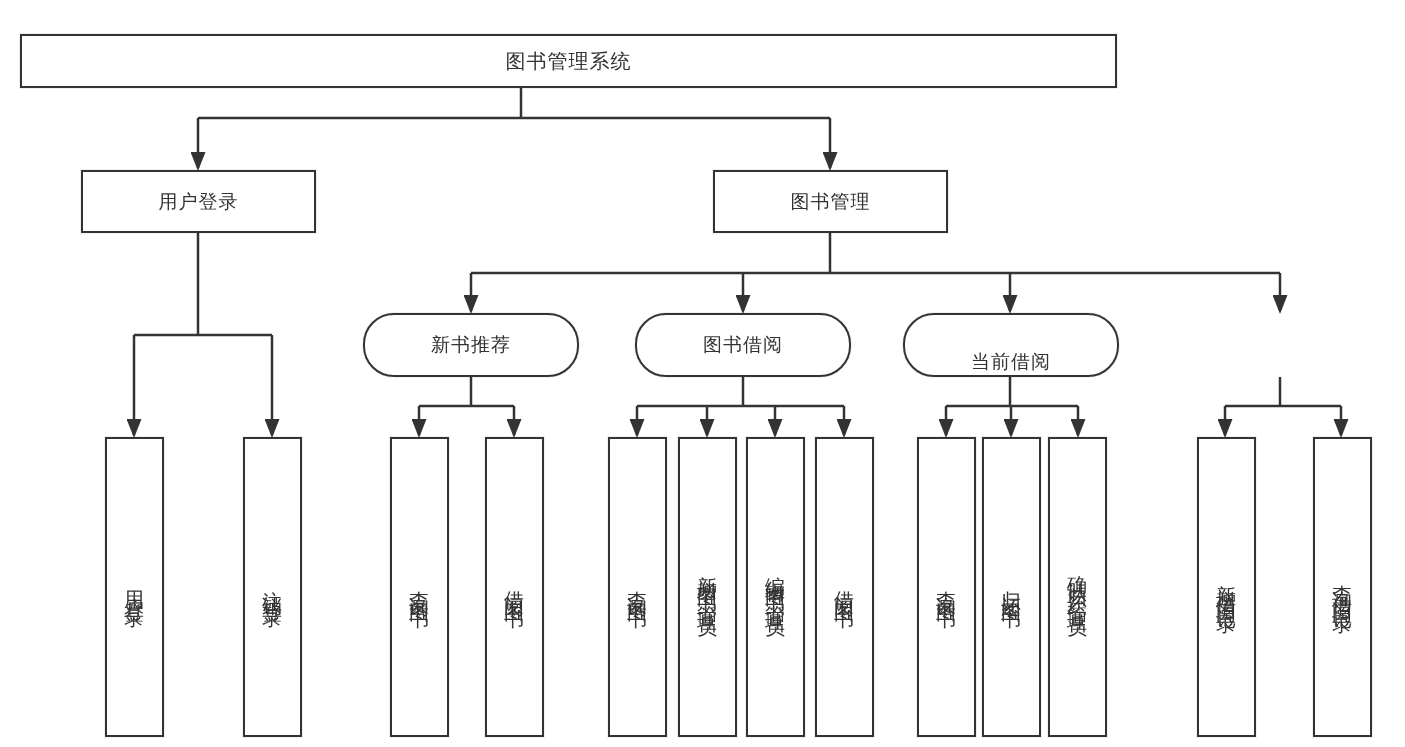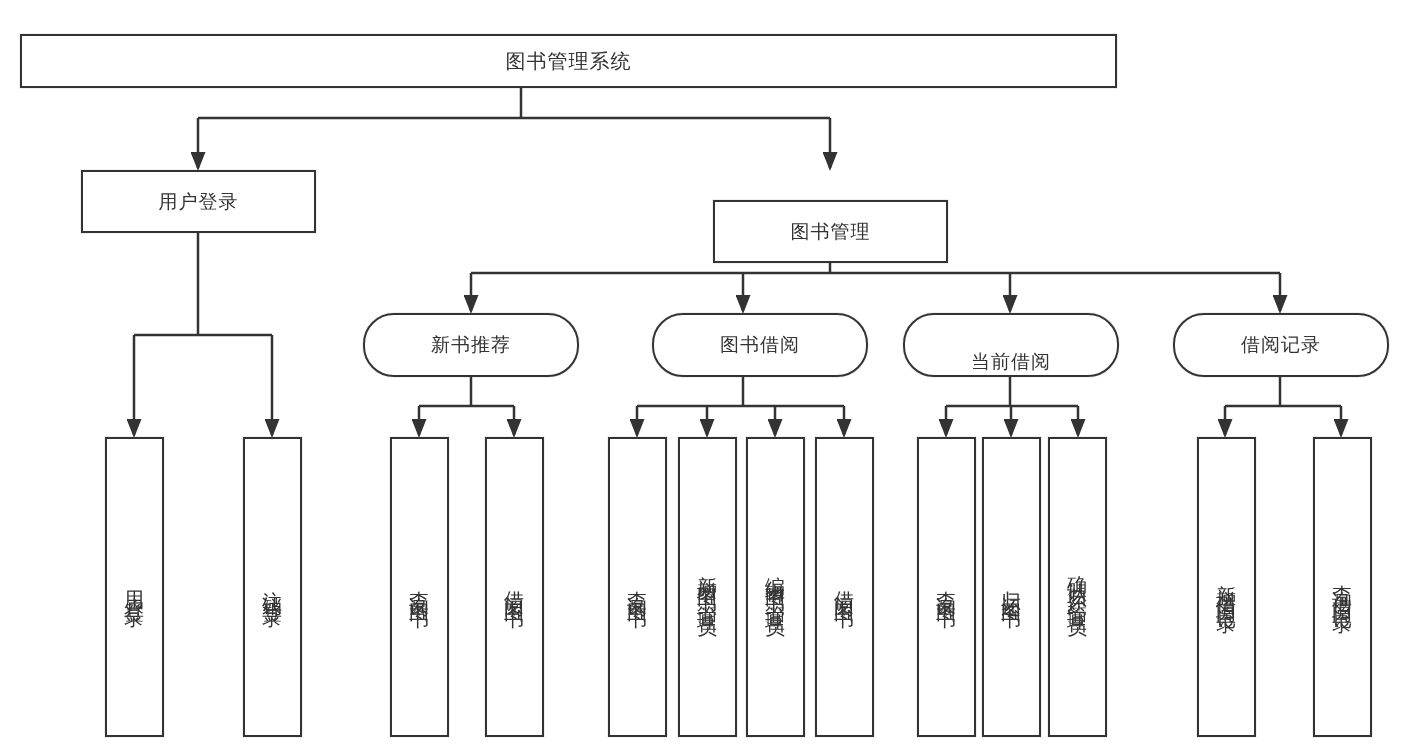--- a/index.html
+++ b/index.html
@@ -24,24 +24,24 @@
     background:var(--box-bg);
     border:2.5px solid var(--line);
     display:flex;align-items:center;justify-content:center;
     color:var(--text);
     font-size:19px;
     letter-spacing:1px;
     box-shadow:0 0 0 1px rgba(0,0,0,0.06);
   }
   .root-box{left:20px;top:14px;width:1097px;height:54px;font-size:20px;margin-top:20px;}
   .lvl2-user{left:81px;top:170px;width:235px;height:63px;}
-  .lvl2-book{left:713px;top:170px;width:235px;height:63px;margin-top:30px;}
+  .lvl2-book{left:713px;top:170px;width:235px;height:63px;}
   .lvl3{top:313px;width:216px;height:64px;border-radius:31px;}
   .lvl3-nbr{left:363px;}
-  .lvl3-bb{left:652px;}
+  .lvl3-bb{left:635px;}
   .lvl3-cb{left:903px;align-items:flex-end;}
   .lvl3-br{left:1173px;}
   .leaf{
     position:absolute;
     top:437px;height:300px;width:59px;
     box-sizing:border-box;
     background:var(--box-bg);
     border:2.5px solid var(--line);
     display:flex;align-items:center;justify-content:center;
     box-shadow:0 0 0 1px rgba(0,0,0,0.06);
@@ -135,23 +135,20 @@
 
   <div class="hbox lvl3 lvl3-nbr">
     <span>新书推荐</span>
   </div>
   <div class="hbox lvl3 lvl3-bb">
     <span>图书借阅</span>
   </div>
   <div class="hbox lvl3 lvl3-cb">
     <span>当前借阅</span>
   </div>
-  <div class="hbox lvl3 lvl3-br">
-    <span>借阅记录</span>
-  </div>
 
   <div class="leaf g1a">
     <span>用户登录</span>
   </div>
   <div class="leaf g1b">
     <span>注销登录</span>
   </div>
 
   <div class="leaf g2a">
     <span>查询图书</span>

